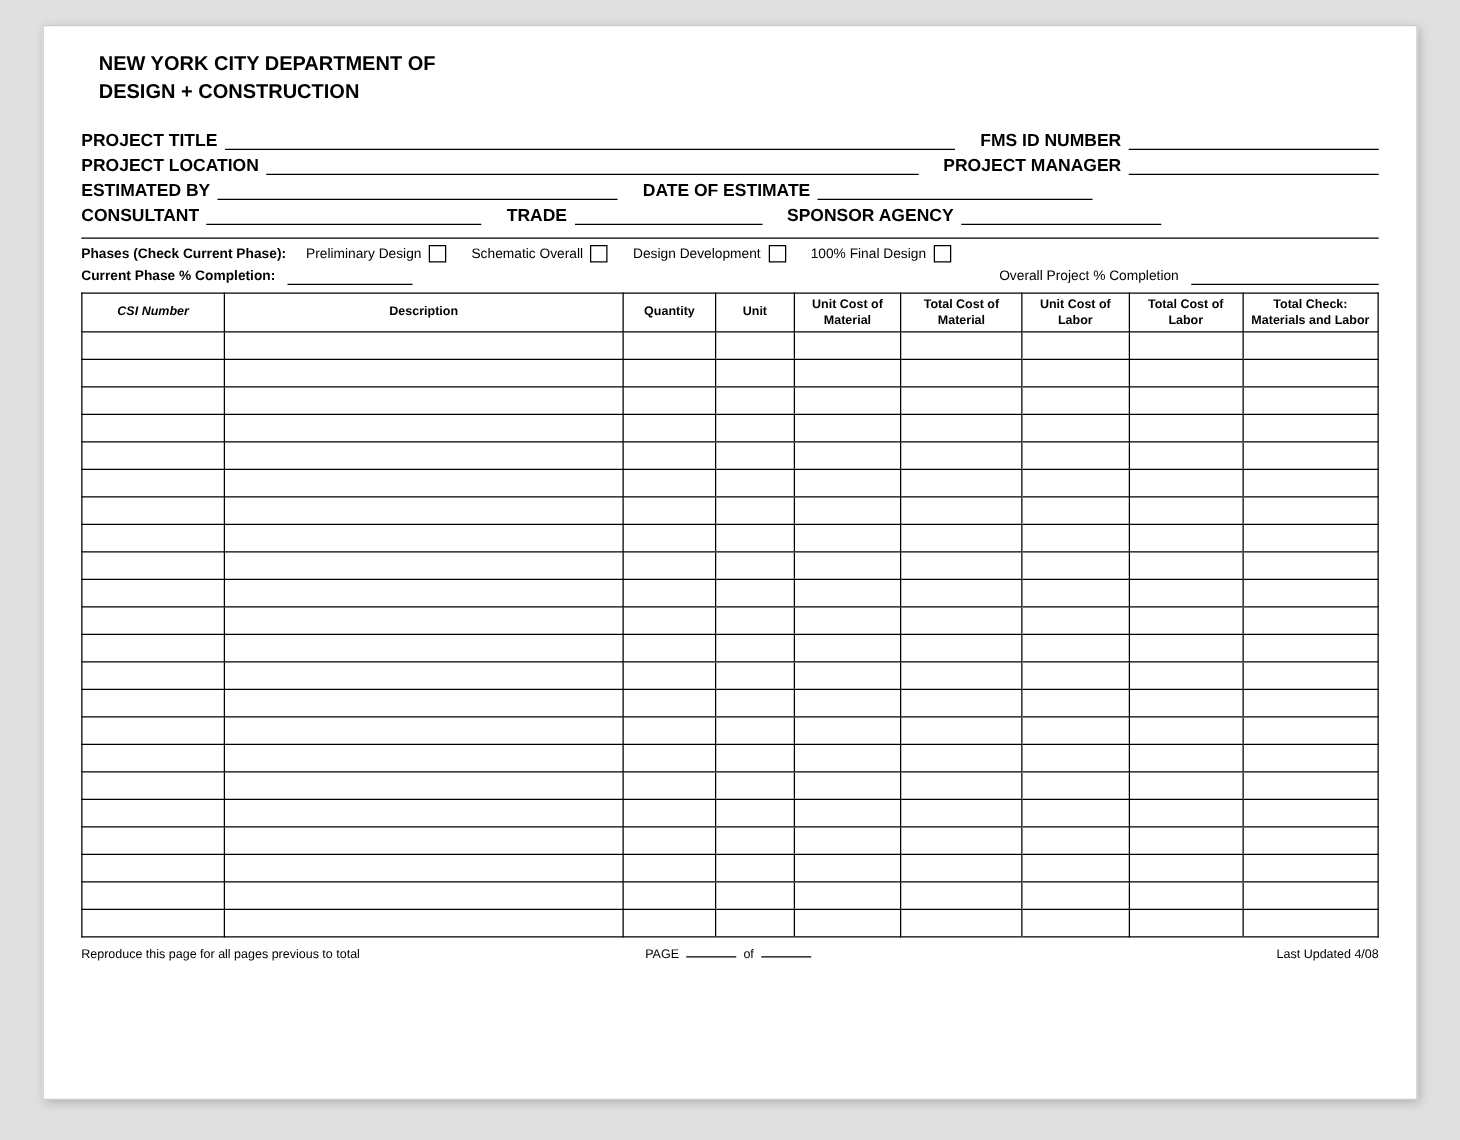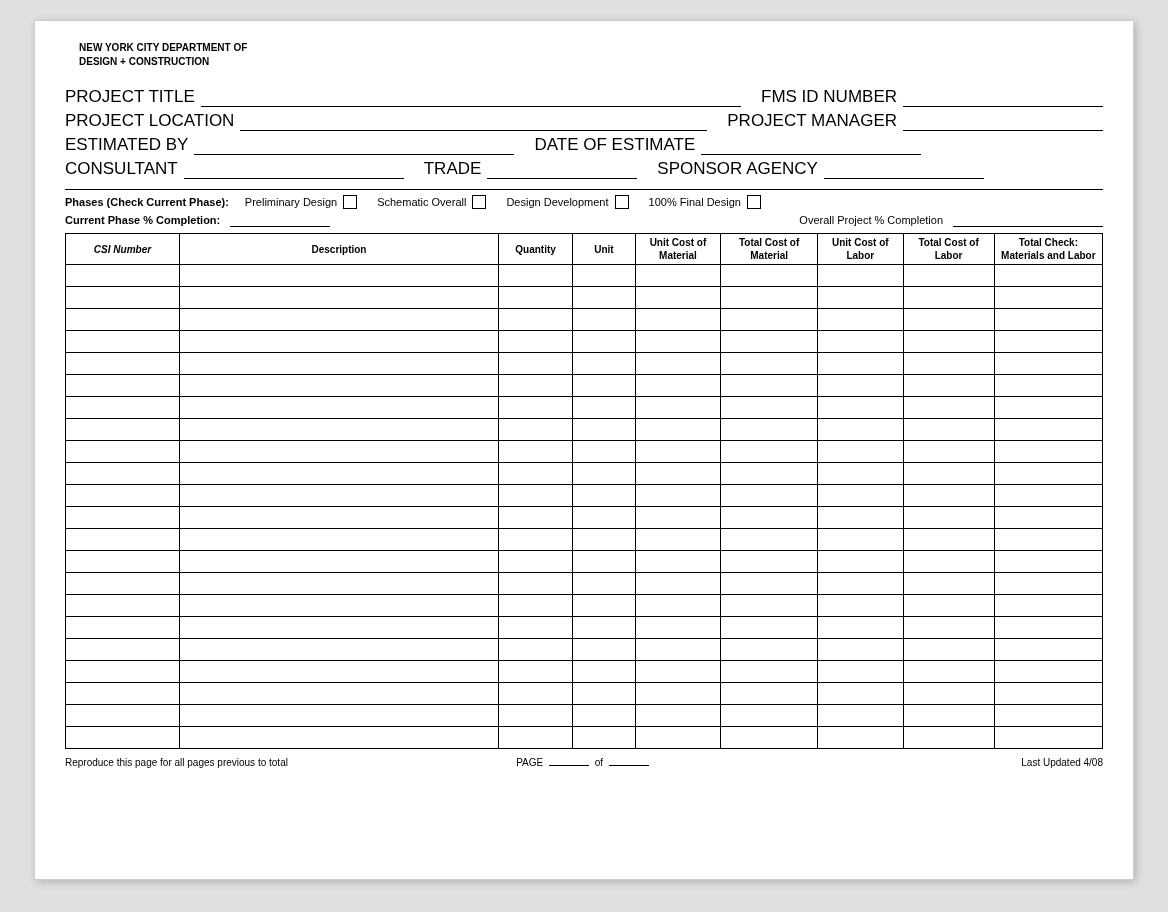--- a/index.html
+++ b/index.html
@@ -37,21 +37,21 @@
       font-size: 38px;
       font-weight: 900;
       letter-spacing: -2px;
       line-height: 1;
       color: #000;
     }
     .logo-ddc span {
       display: inline-block;
     }
     .logo-text {
-      font-size: 10px;
+      font-size: 16px;
       font-weight: bold;
       line-height: 1.4;
       text-transform: uppercase;
       margin-left: 14px;
       margin-right: 30px;
     }
     .title-box {
       background: #000;
       color: #fff;
       flex: 1;
@@ -67,22 +67,22 @@
     .project-info {
       margin-bottom: 10px;
     }
     .info-row {
       display: flex;
       align-items: flex-end;
       margin-bottom: 4px;
       font-size: 11px;
     }
     .info-label {
-      font-weight: normal;
-      font-size: 17px;
+      font-weight: bold;
+      font-size: 14px;
       white-space: nowrap;
       margin-right: 6px;
       text-transform: uppercase;
     }
     .info-line {
       border-bottom: 1px solid #000;
       flex: 1;
       height: 14px;
       margin-right: 20px;
     }

